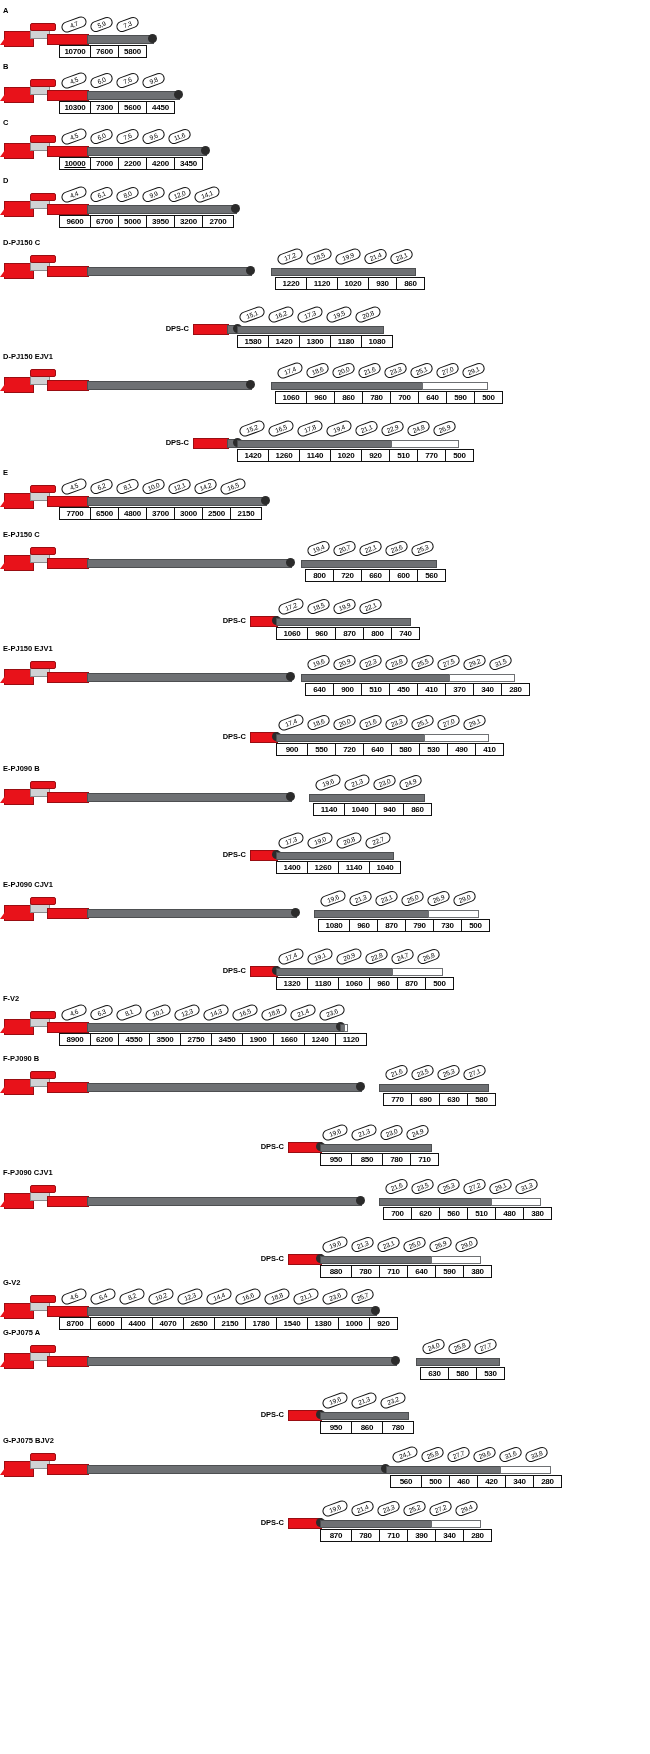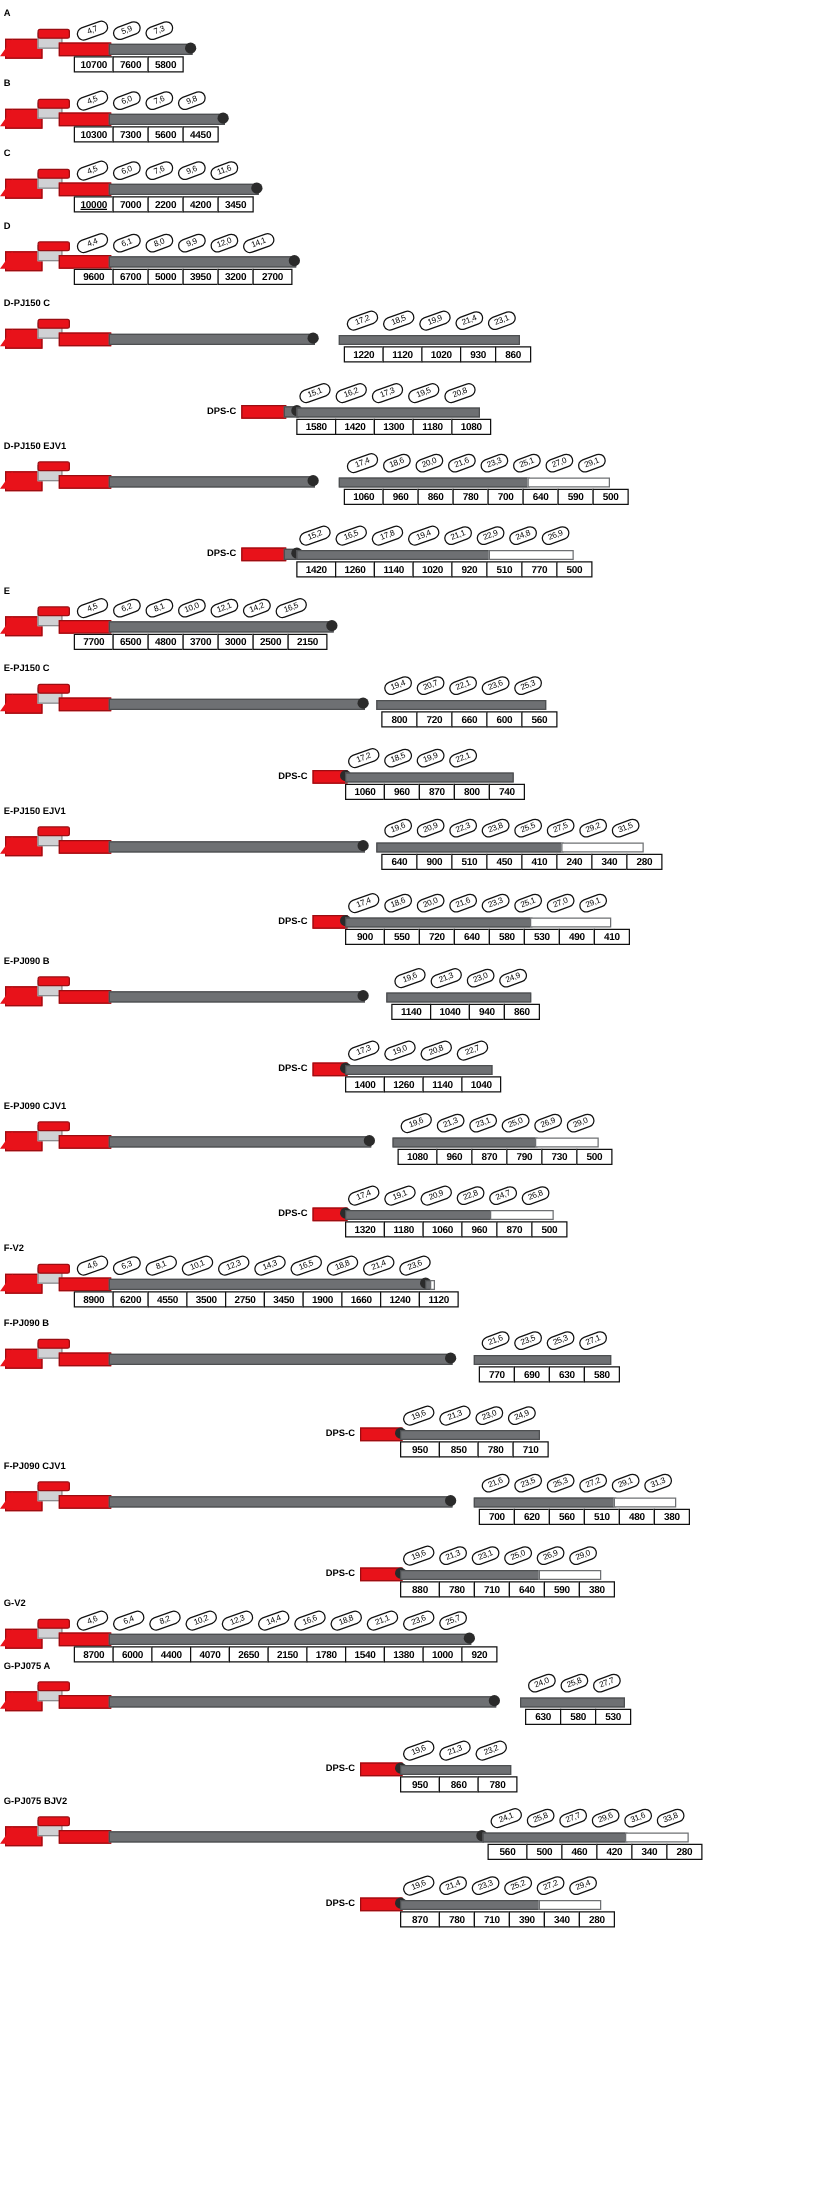--- a/index.html
+++ b/index.html
@@ -355,21 +355,21 @@
       <div class="knuckle" style="left: 30px; top: 17px; width: 24px; height: 6px;"></div>
       <div class="boomred" style="left: 47px; top: 28px; width: 40px; height: 9px;"></div>
       <div class="boom" style="left: 87px; top: 29px; width: 203px; height: 7px;"></div>
       <div class="joint" style="left: 286px; top: 28px; width: 9px; height: 9px;"></div>
       <div class="boxes" style="left: 305px; top: 39px;">
         <div class="cap" style="width: 27px;">640</div>
         <div class="cap" style="width: 27px;">900</div>
         <div class="cap" style="width: 27px;">510</div>
         <div class="cap" style="width: 27px;">450</div>
         <div class="cap" style="width: 27px;">410</div>
-        <div class="cap" style="width: 27px;">240</div>
+        <div class="cap" style="width: 27px;">370</div>
         <div class="cap" style="width: 27px;">340</div>
         <div class="cap" style="width: 27px;">280</div>
       </div>
       <div class="boom" style="left: 301px; top: 30px; width: 148.4px; height: 6px;"></div>
       <div class="boomwhite" style="left: 449.4px; top: 30px; width: 63.6px; height: 6px;"></div>
       <div class="reach" style="left: 307px; top: 13px; width: 21px;">19,6</div>
       <div class="reach" style="left: 333px; top: 13px; width: 21px;">20,9</div>
       <div class="reach" style="left: 359px; top: 13px; width: 21px;">22,3</div>
       <div class="reach" style="left: 385px; top: 13px; width: 21px;">23,8</div>
       <div class="reach" style="left: 411px; top: 13px; width: 21px;">25,5</div>

